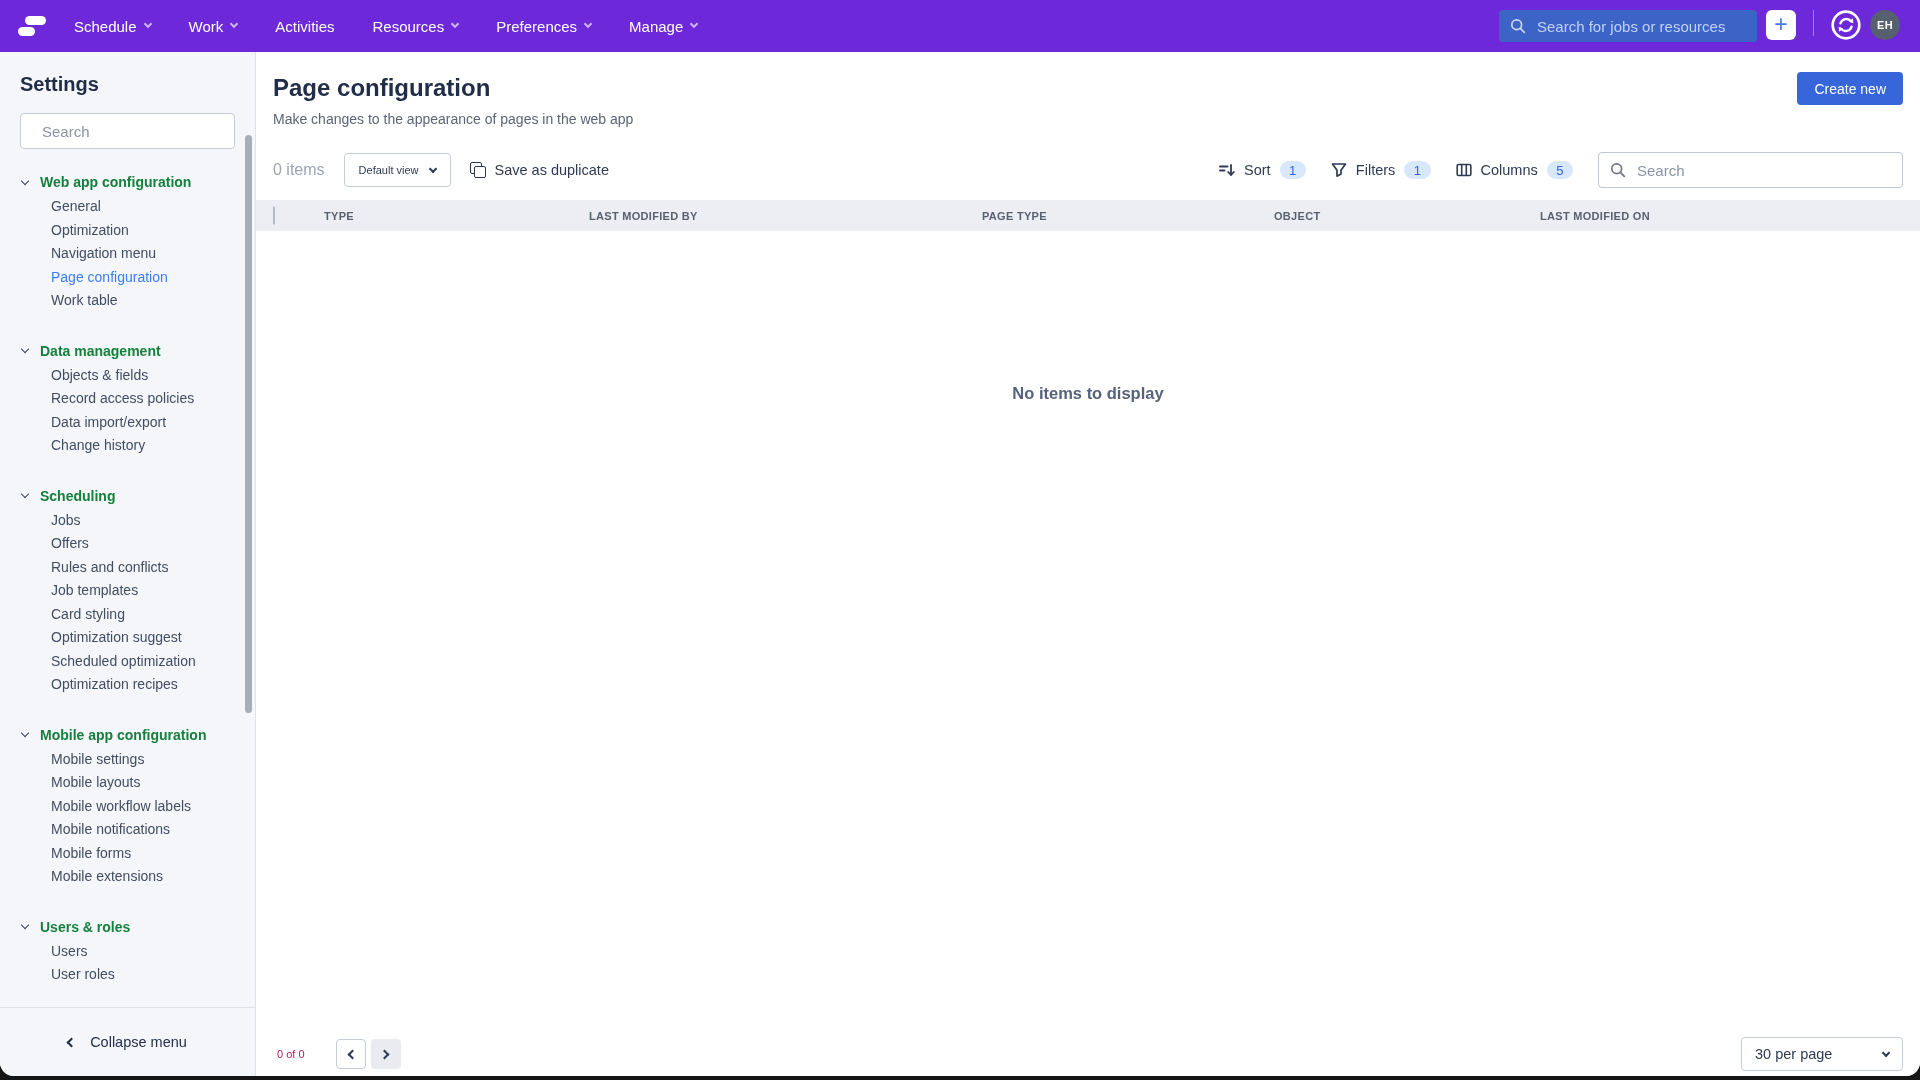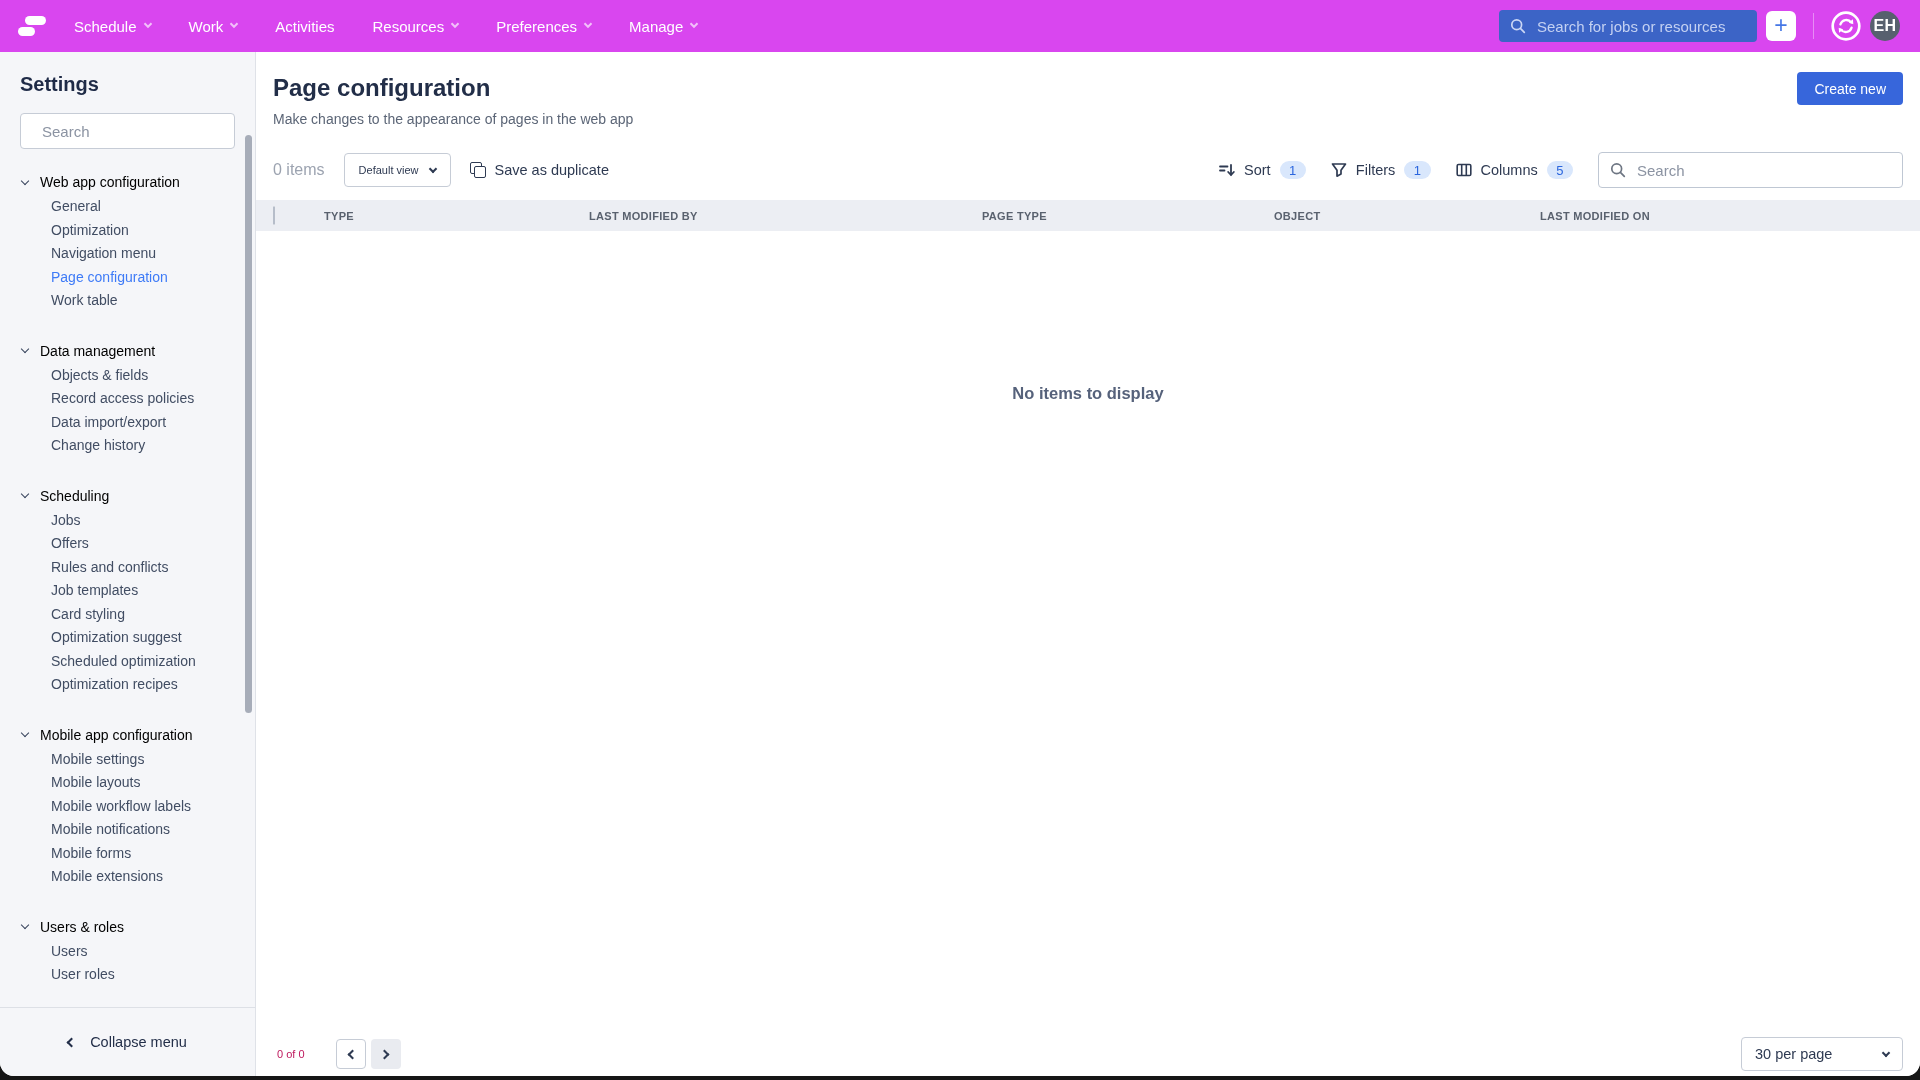--- a/index.html
+++ b/index.html
@@ -9,63 +9,63 @@
     font-family:"Liberation Sans", sans-serif;
   }
   .app {
     position:relative; width:1920px; height:1076px; background:#ffffff;
     border-radius:0 0 14px 14px; overflow:hidden;
   }
 
   
   .topnav {
     position:absolute; top:0; left:0; width:100%; height:52px;
-    background:#d946ef; display:flex; align-items:center; padding:0 20px 0 18px;
+    background:#6d28d9; display:flex; align-items:center; padding:0 20px 0 18px;
   }
   .logo { width:30px; margin-right:26px; cursor:pointer; }
   .logo .pill1 { width:21px; height:9px; background:#fff; border-radius:5px; margin-left:7px; }
   .logo .pill2 { width:17px; height:9px; background:#fff; border-radius:5px; margin-top:2px; }
   .menu { display:flex; align-items:center; gap:38px; }
   .nav-item { display:flex; align-items:center; gap:8px; color:#fff; font-size:15px; font-weight:500; cursor:pointer; }
   .chev { display:inline-block; width:7px; height:7px; border-right:2px solid currentColor; border-bottom:2px solid currentColor; transform:rotate(45deg); }
   .chev-nav { width:6px; height:6px; color:rgba(255,255,255,.66); margin-top:-4px; }
-  .nav-right { margin-left:auto; display:flex; align-items:center; gap:9px; }
+  .nav-right { margin-left:auto; display:flex; gap:9px; }
   .nav-search {
     width:258px; height:32px; background:#3C64C6; border-radius:4px;
     display:flex; align-items:center; gap:9px; padding:0 11px; color:#CBD7F5;
   }
   .nav-search input { flex:1; background:transparent; border:none; outline:none; color:#fff; font-size:15px; font-family:inherit; }
   .nav-search input::placeholder { color:#C4D1F2; }
   .plus-btn {
     width:30px; height:30px; background:#fff; border:none; border-radius:6px; color:#4577E6;
     font-size:23px; line-height:26px; font-weight:400; cursor:pointer; display:flex; align-items:center; justify-content:center; padding:0 0 2px;
   }
   .nav-divider { width:1px; height:26px; background:rgba(255,255,255,.38); margin:0 8px; }
   .help-btn { width:30px; height:30px; background:transparent; border:none; padding:0; cursor:pointer; }
   .avatar {
     width:30px; height:30px; border-radius:50%; background:#57606E; color:#fff;
-    font-size:16px; font-weight:700; letter-spacing:.4px; display:flex; align-items:center; justify-content:center; cursor:pointer;
+    font-size:11px; font-weight:700; letter-spacing:.4px; display:flex; align-items:center; justify-content:center; cursor:pointer;
   }
 
   
   .sidebar {
     position:absolute; top:52px; left:0; width:256px; bottom:69px;
     background:#F5F6F9; border-right:1px solid #DFE2E8; padding:21px 20px 0; overflow:hidden;
   }
   .sidebar h1 { margin:0 0 17px; font-size:20px; font-weight:700; color:#1F2B47; }
   .side-search {
     height:36px; background:#fff; border:1px solid #C6CCD6; border-radius:4px;
     display:flex; align-items:center; gap:9px; padding:0 10px; color:#6E7683; margin-bottom:25px;
   }
   .side-search input { flex:1; border:none; outline:none; font-size:15px; color:#333; font-family:inherit; background:transparent; }
   .side-search input::placeholder { color:#8B93A2; }
   .section { margin-bottom:30px; }
   .section-head { display:flex; align-items:center; gap:12px; cursor:pointer; margin-bottom:5px; }
   .chev-section { width:6px; height:6px; border-width:0 1.8px 1.8px 0; color:#36425B; margin:-3px 0 0 2px; }
-  .section-head span.lbl { font-size:14px; font-weight:400; color:#000000; }
+  .section-head span.lbl { font-size:14px; font-weight:700; color:#15803d; }
   .section ul { list-style:none; margin:0; padding:0 0 0 31px; }
   .section li { font-size:14px; color:#414D63; line-height:23.5px; cursor:pointer; white-space:nowrap; }
   .section li.active { color:#3E7BF7; }
   .scroll-thumb { position:absolute; right:3px; top:83px; width:7px; height:578px; background:#A7ADB9; border-radius:4px; cursor:pointer; }
 
   .collapse-bar {
     position:absolute; left:0; bottom:0; width:256px; height:69px; background:#F5F6F9;
     border-top:1px solid #DDE0E6; border-right:1px solid #DFE2E8;
     display:flex; align-items:center; justify-content:center; gap:15px;
     font-size:14.5px; font-weight:500; color:#232F49; cursor:pointer;

